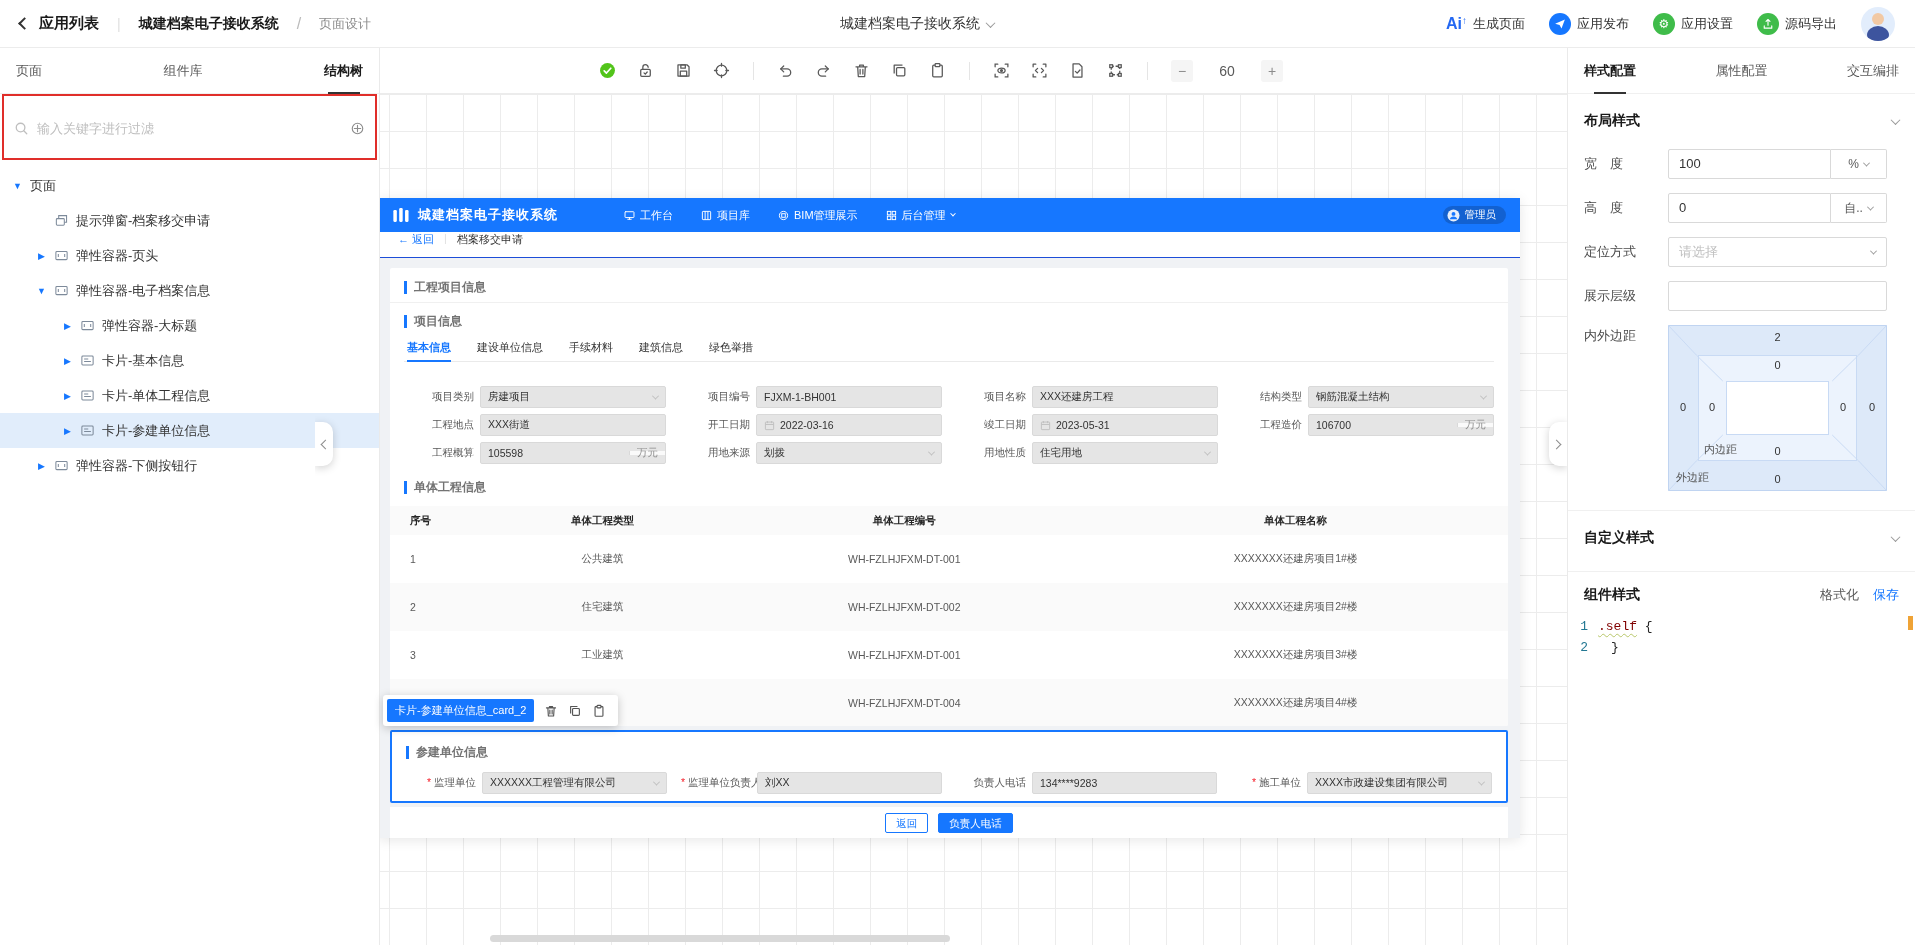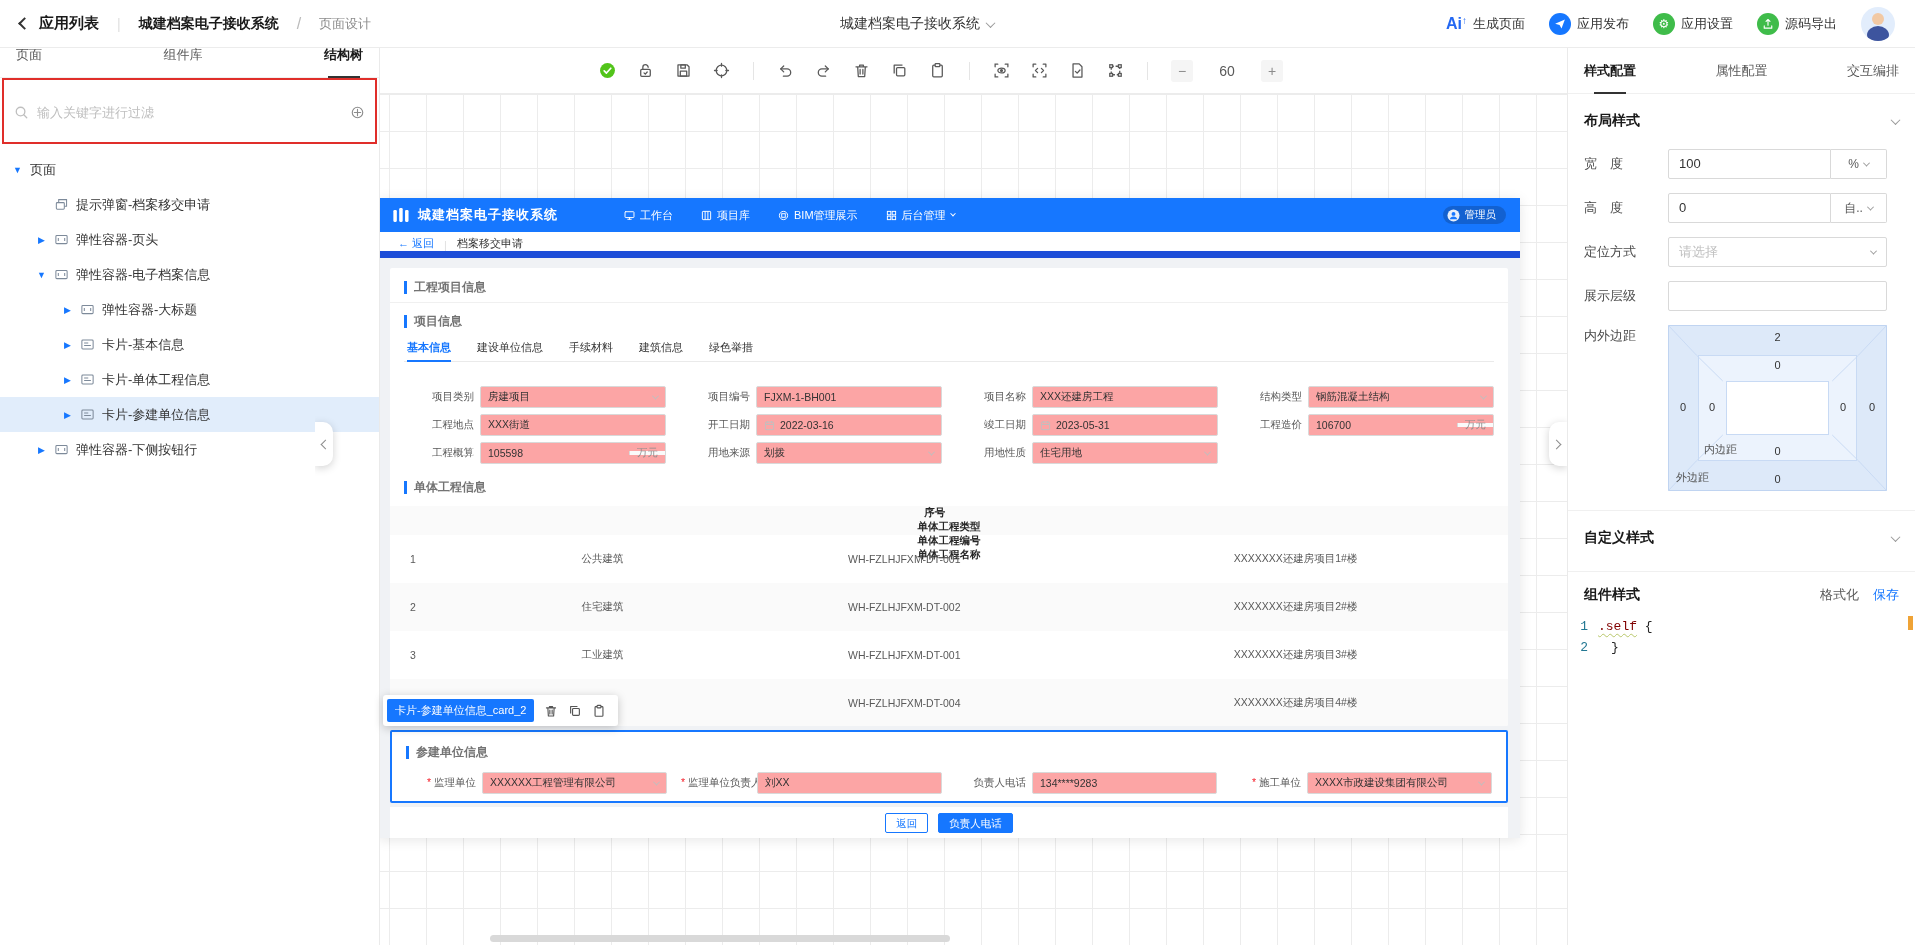--- a/index.html
+++ b/index.html
@@ -22,21 +22,21 @@
 .tb-action { display:flex; align-items:center; gap:6px; cursor:pointer; }
 .ai-logo { color:#2468f2; font-weight:bold; font-size:16px; font-style:normal; position:relative; }
 .ai-logo i { font-style:normal; font-size:10px; position:relative; top:-5px; left:0px; }
 .circle-ic { width:22px; height:22px; border-radius:50%; display:flex; align-items:center; justify-content:center; color:#fff; font-size:12px; }
 .c-blue { background:#1677ff; } .c-green { background:#3fbc4a; }
 .avatar { width:34px; height:34px; border-radius:50%; background:#e2edfc; position:relative; overflow:hidden; }
 .avatar .head { position:absolute; left:11px; top:6px; width:12px; height:12px; border-radius:50%; background:#f2c9a4; }
 .avatar .body { position:absolute; left:6px; top:19px; width:22px; height:18px; border-radius:50%; background:#3d549e; }
 
 
-.sidebar { position:absolute; left:0; top:32px; bottom:0; width:380px; background:#fff; border-right:1px solid #eaeaea; z-index:20; }
+.sidebar { position:absolute; left:0; top:48px; bottom:0; width:380px; background:#fff; border-right:1px solid #eaeaea; z-index:20; }
 .seg-tabs { height:46px; display:flex; justify-content:space-between; align-items:center; padding:0 16px; border-bottom:1px solid #f0f0f0; }
 .seg-tab { font-size:13px; color:#595959; position:relative; height:46px; line-height:46px; cursor:pointer; }
 .seg-tab.active { color:#1a1a1a; font-weight:bold; }
 .seg-tab.active::after { content:""; position:absolute; left:50%; margin-left:-16px; bottom:0; width:32px; height:2px; background:#333; }
 .search-area { height:68px; position:relative; display:flex; align-items:center; padding:0 14px; gap:8px; }
 .search-highlight { position:absolute; left:2px; right:2px; top:0px; bottom:2px; border:2px solid #e02e2a; pointer-events:none; }
 .search-input { flex:1; border:none; outline:none; font-size:13px; color:#333; font-family:inherit; }
 .search-input::placeholder { color:#bfbfbf; }
 .tree { padding-top:6px; font-size:13px; color:#333; }
 .tree-row { height:35px; display:flex; align-items:center; gap:7px; cursor:pointer; }
@@ -67,47 +67,47 @@
 .hscroll { position:absolute; bottom:3px; left:175px; width:460px; height:7px; background:#d9d9d9; border-radius:4px; z-index:25; }
 
 
 .page { position:absolute; left:63px; top:104px; width:1142px; height:640px; background:#f0f2f5; box-shadow:0 2px 12px rgba(0,0,0,.1); }
 .pg-header { height:34px; background:#1677ff; display:flex; align-items:center; padding:0 14px; color:#fff; }
 .pg-title { font-size:13px; font-weight:bold; margin-left:8px; letter-spacing:1px; }
 .pg-nav { display:flex; gap:28px; margin-left:66px; font-size:11px; }
 .pg-nav-item { display:flex; align-items:center; gap:5px; cursor:pointer; }
 .pg-nav-item .chev { border-color:#fff; width:4px; height:4px; }
 .pg-user { margin-left:auto; background:rgba(0,0,0,.18); border-radius:11px; padding:2px 10px 2px 4px; display:flex; align-items:center; gap:5px; font-size:10.5px; cursor:pointer; }
-.pg-crumb { height:26px; background:#fff; border-bottom:7px solid #1d4ed8; display:flex; align-items:flex-end; padding:0 20px; font-size:11px; }
+.pg-crumb { height:26px; background:#fff; border-bottom:1px solid #1d4ed8; display:flex; align-items:flex-start; padding:0 20px; font-size:11px; }
 .pg-back { color:#1677ff; cursor:pointer; }
 .crumb-pipe { color:#e0e0e0; margin:0 10px; }
 .pg-body { padding:10px 12px 0; display:flex; flex-direction:column; gap:4px; }
 .cardA { background:#fff; height:458px; padding:0 14px; border-radius:2px; overflow:hidden; }
 .sec-title { display:flex; align-items:center; gap:7px; font-size:12px; font-weight:bold; color:#737373; height:22px; }
 .blue-bar { width:3px; height:13px; background:#1677ff; }
 .cardA .t1 { margin-top:8px; }
 .hr { height:1px; background:#f0f0f0; margin:4px -14px 0; }
 .cardA .t2 { margin-top:7px; }
 .ptabs { display:flex; gap:26px; border-bottom:1px solid #eaeaea; margin-top:3px; height:27px; padding:0 3px; }
 .ptab { font-size:11px; color:#333; line-height:25px; position:relative; cursor:pointer; }
 .ptab.active { color:#1677ff; font-weight:bold; }
 .ptab.active::after { content:""; position:absolute; left:0; right:0; bottom:-1px; height:2px; background:#1677ff; }
 .form { margin-top:24px; display:grid; grid-template-columns:repeat(4,1fr); gap:6px 14px; }
 .ffield { display:flex; align-items:center; gap:6px; height:22px; }
 .flabel { width:70px; text-align:right; font-size:10.5px; color:#595959; flex-shrink:0; white-space:nowrap; }
 .flabel.req::before { content:"* "; color:#f5222d; }
-.fctrl { flex:1; height:22px; border:1px solid #d9d9d9; border-radius:2px; display:flex; align-items:center; padding:8px 7px; font-size:10.5px; color:#333; background:#fca5a5; overflow:hidden; cursor:pointer; }
+.fctrl { flex:1; height:22px; border:1px solid #d9d9d9; border-radius:2px; display:flex; align-items:center; padding:8px 7px; font-size:10.5px; color:#333; background:#e5e5e5; overflow:hidden; cursor:pointer; }
 .fctrl .chev { margin-left:auto; border-color:#bfbfbf; flex-shrink:0; }
 .fctrl.unit { padding-right:0; }
 .unitbox { margin-left:auto; align-self:stretch; width:36px; background:#fafafa; border-left:1px solid #d9d9d9; display:flex; align-items:center; justify-content:center; color:#8c8c8c; flex-shrink:0; }
 .fval { white-space:nowrap; overflow:hidden; }
 .cal { margin-right:5px; flex-shrink:0; }
 .cardA .t3 { margin-top:12px; }
 .ptable { margin:8px -14px 0; font-size:10.5px; }
-.thead { display:flex; background:#fafafa; height:29px; align-items:center; color:#262626; font-weight:bold;flex-direction:column; }
+.thead { display:flex; background:#fafafa; height:29px; align-items:center; color:#262626; font-weight:bold; }
 .trow { display:flex; height:48px; align-items:center; color:#595959; background:#fff; }
 .trow.alt { background:#fafafa; }
 .c0 { width:8%; padding-left:20px; } .c1 { width:22%; text-align:center; } .c2 { width:32%; text-align:center; } .c3 { width:38%; text-align:center; }
 .cardB { background:#fff; border:2px solid #1677ff; height:73px; padding:0 14px; border-radius:2px; }
 .cardB .sec-title { margin-top:9px; }
 .cardB .form { margin-top:9px; }
 .pg-btns { background:#fff; height:31px; display:flex; align-items:center; justify-content:center; gap:10px; }
 .btn { height:20px; line-height:18px; padding:0 10px; border-radius:2px; font-size:10.5px; cursor:pointer; }
 .btn.outline { border:1px solid #1677ff; color:#1677ff; background:#fff; }
 .btn.primary { border:1px solid #1677ff; background:#1677ff; color:#fff; }

